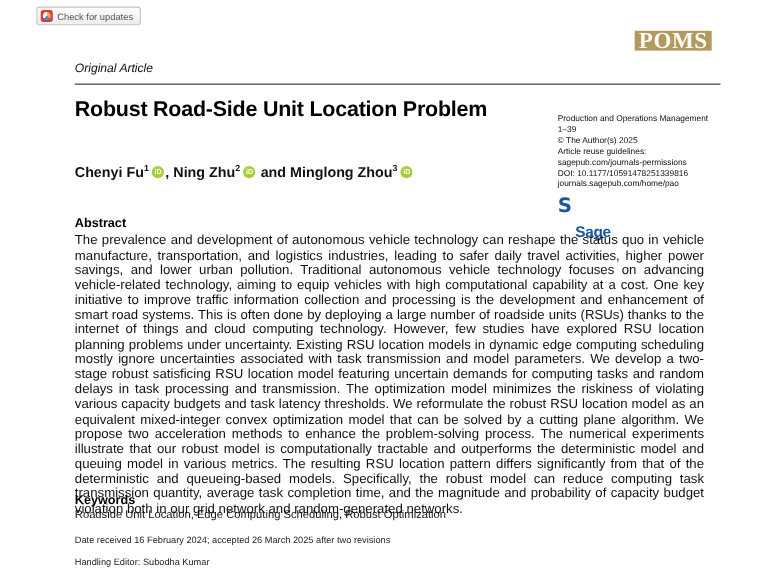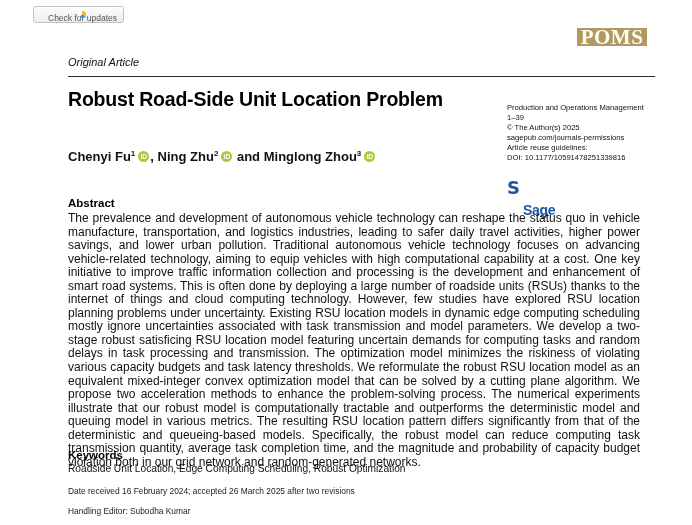--- a/index.html
+++ b/index.html
@@ -2,22 +2,22 @@
 <html><head>
 <meta charset="utf-8">
 <style>
   * { margin:0; padding:0; box-sizing:border-box; }
   html,body { width:692px; height:525px; background:#ffffff; overflow:hidden; }
   body { font-family:"Liberation Sans", sans-serif; color:#1a1a1a; position:relative; }
   .page { position:absolute; inset:0; background:#fff; }
 
   
   .check-btn { position:absolute; left:33px; top:6px; height:17px; display:flex; align-items:center; gap:4px;
-    padding:2px 6px 2px 14px; background:linear-gradient(#fdfdfd,#ededed); border:1px solid #c2c2c2;
-    border-radius:3px; cursor:pointer;flex-direction:column; }
+    padding:2px 6px 2px 3px; background:linear-gradient(#fdfdfd,#ededed); border:1px solid #c2c2c2;
+    border-radius:3px; cursor:pointer; }
   .check-btn .label { font-size:8.5px; color:#555; }
   .cm-icon { width:11px; height:11px; border-radius:2.5px; background:#e03a3e; position:relative; }
   .cm-icon::after { content:""; position:absolute; left:2px; top:2px; width:7px; height:7px; border-radius:50%;
     background:conic-gradient(#f8b334 0 120deg, #2f9fd0 120deg 235deg, #ffffff 235deg 360deg); }
 
   
   .poms-logo { position:absolute; left:577px; top:28px; width:70px; height:18px; background:#b2995f;
     display:flex; align-items:center; justify-content:center; }
   .poms-logo span { font-family:"Liberation Serif", serif; font-weight:bold; color:#fdfdf5;
     font-size:21px; letter-spacing:0.5px; }
@@ -75,23 +75,24 @@
     <span>Chenyi Fu</span><sup>1</sup><span class="orcid">iD</span><span class="auth-sep">,</span>
     <span>Ning Zhu</span><sup>2</sup><span class="orcid">iD</span>
     <span class="auth-sep">and</span>
     <span>Minglong Zhou</span><sup>3</sup><span class="orcid">iD</span>
   </div>
 
   <div class="meta-col">
     <div>Production and Operations Management</div>
     <div>1–39</div>
     <div>© The Author(s) 2025</div>
+    <div>Article reuse guidelines:</div>
     <div>sagepub.com/journals-permissions</div>
-    <div>Article reuse guidelines:</div>
     <div>DOI: 10.1177/10591478251339816</div>
+    <div>journals.sagepub.com/home/pao</div>
   </div>
 
   <div class="sage-logo">
     <span class="sage-s">S</span>
     <span class="sage-word">Sage</span>
   </div>
 
   <div class="abs-heading">Abstract</div>
   <div class="abs-text">The prevalence and development of autonomous vehicle technology can reshape the status quo in vehicle manufacture, transportation, and logistics industries, leading to safer daily travel activities, higher power savings, and lower urban pollution. Traditional autonomous vehicle technology focuses on advancing vehicle-related technology, aiming to equip vehicles with high computational capability at a cost. One key initiative to improve traffic information collection and processing is the development and enhancement of smart road systems. This is often done by deploying a large number of roadside units (RSUs) thanks to the internet of things and cloud computing technology. However, few studies have explored RSU location planning problems under uncertainty. Existing RSU location models in dynamic edge computing scheduling mostly ignore uncertainties associated with task transmission and model parameters. We develop a two-stage robust satisficing RSU location model featuring uncertain demands for computing tasks and random delays in task processing and transmission. The optimization model minimizes the riskiness of violating various capacity budgets and task latency thresholds. We reformulate the robust RSU location model as an equivalent mixed-integer convex optimization model that can be solved by a cutting plane algorithm. We propose two acceleration methods to enhance the problem-solving process. The numerical experiments illustrate that our robust model is computationally tractable and outperforms the deterministic model and queuing model in various metrics. The resulting RSU location pattern differs significantly from that of the deterministic and queueing-based models. Specifically, the robust model can reduce computing task transmission quantity, average task completion time, and the magnitude and probability of capacity budget violation both in our grid network and random-generated networks.</div>
 

